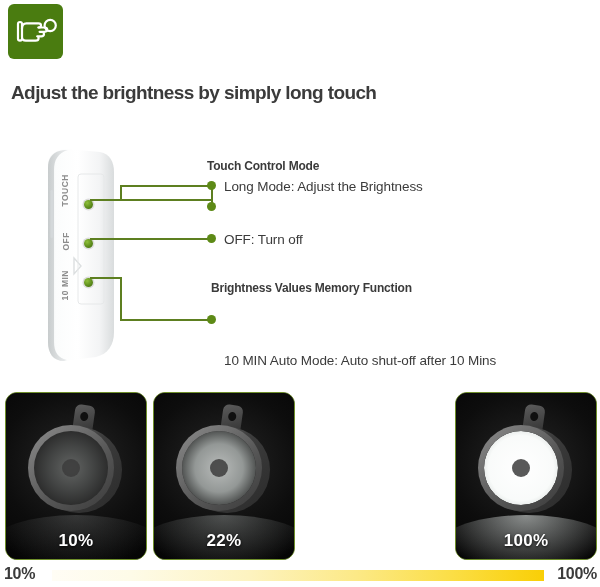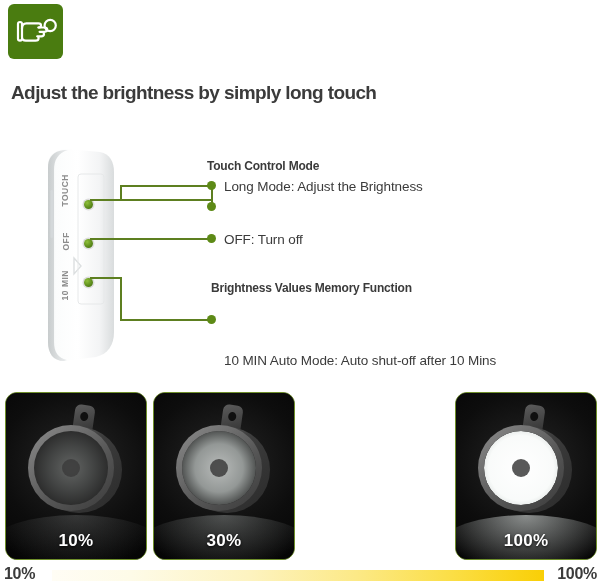--- a/index.html
+++ b/index.html
@@ -366,21 +366,21 @@
         <div class="puck-tab"></div>
         <div class="puck-side"></div>
         <div class="puck-face">
           <div class="puck-lens">
             <div class="puck-glow" style="background: radial-gradient(circle at 50% 50%, rgba(244,248,246,0.70) 0%, rgba(232,240,237,0.55) 46%, rgba(150,160,156,0.22) 76%, rgba(30,33,32,0) 100%);"></div>
             <div class="puck-hub"></div>
           </div>
         </div>
       </div>
     </div>
-    <div class="card-pct">30%</div>
+    <div class="card-pct">22%</div>
   </div>
 
 
   <div class="bright-card" style="left:455px;">
     <div class="card-scene">
       <div class="card-reflection" style="background: radial-gradient(ellipse at 50% 0%, rgba(235,241,239,0.55) 0%, rgba(0,0,0,0) 76%);"></div>
       <div class="puck-wrap">
         <div class="puck-tab"></div>
         <div class="puck-side"></div>
         <div class="puck-face">

